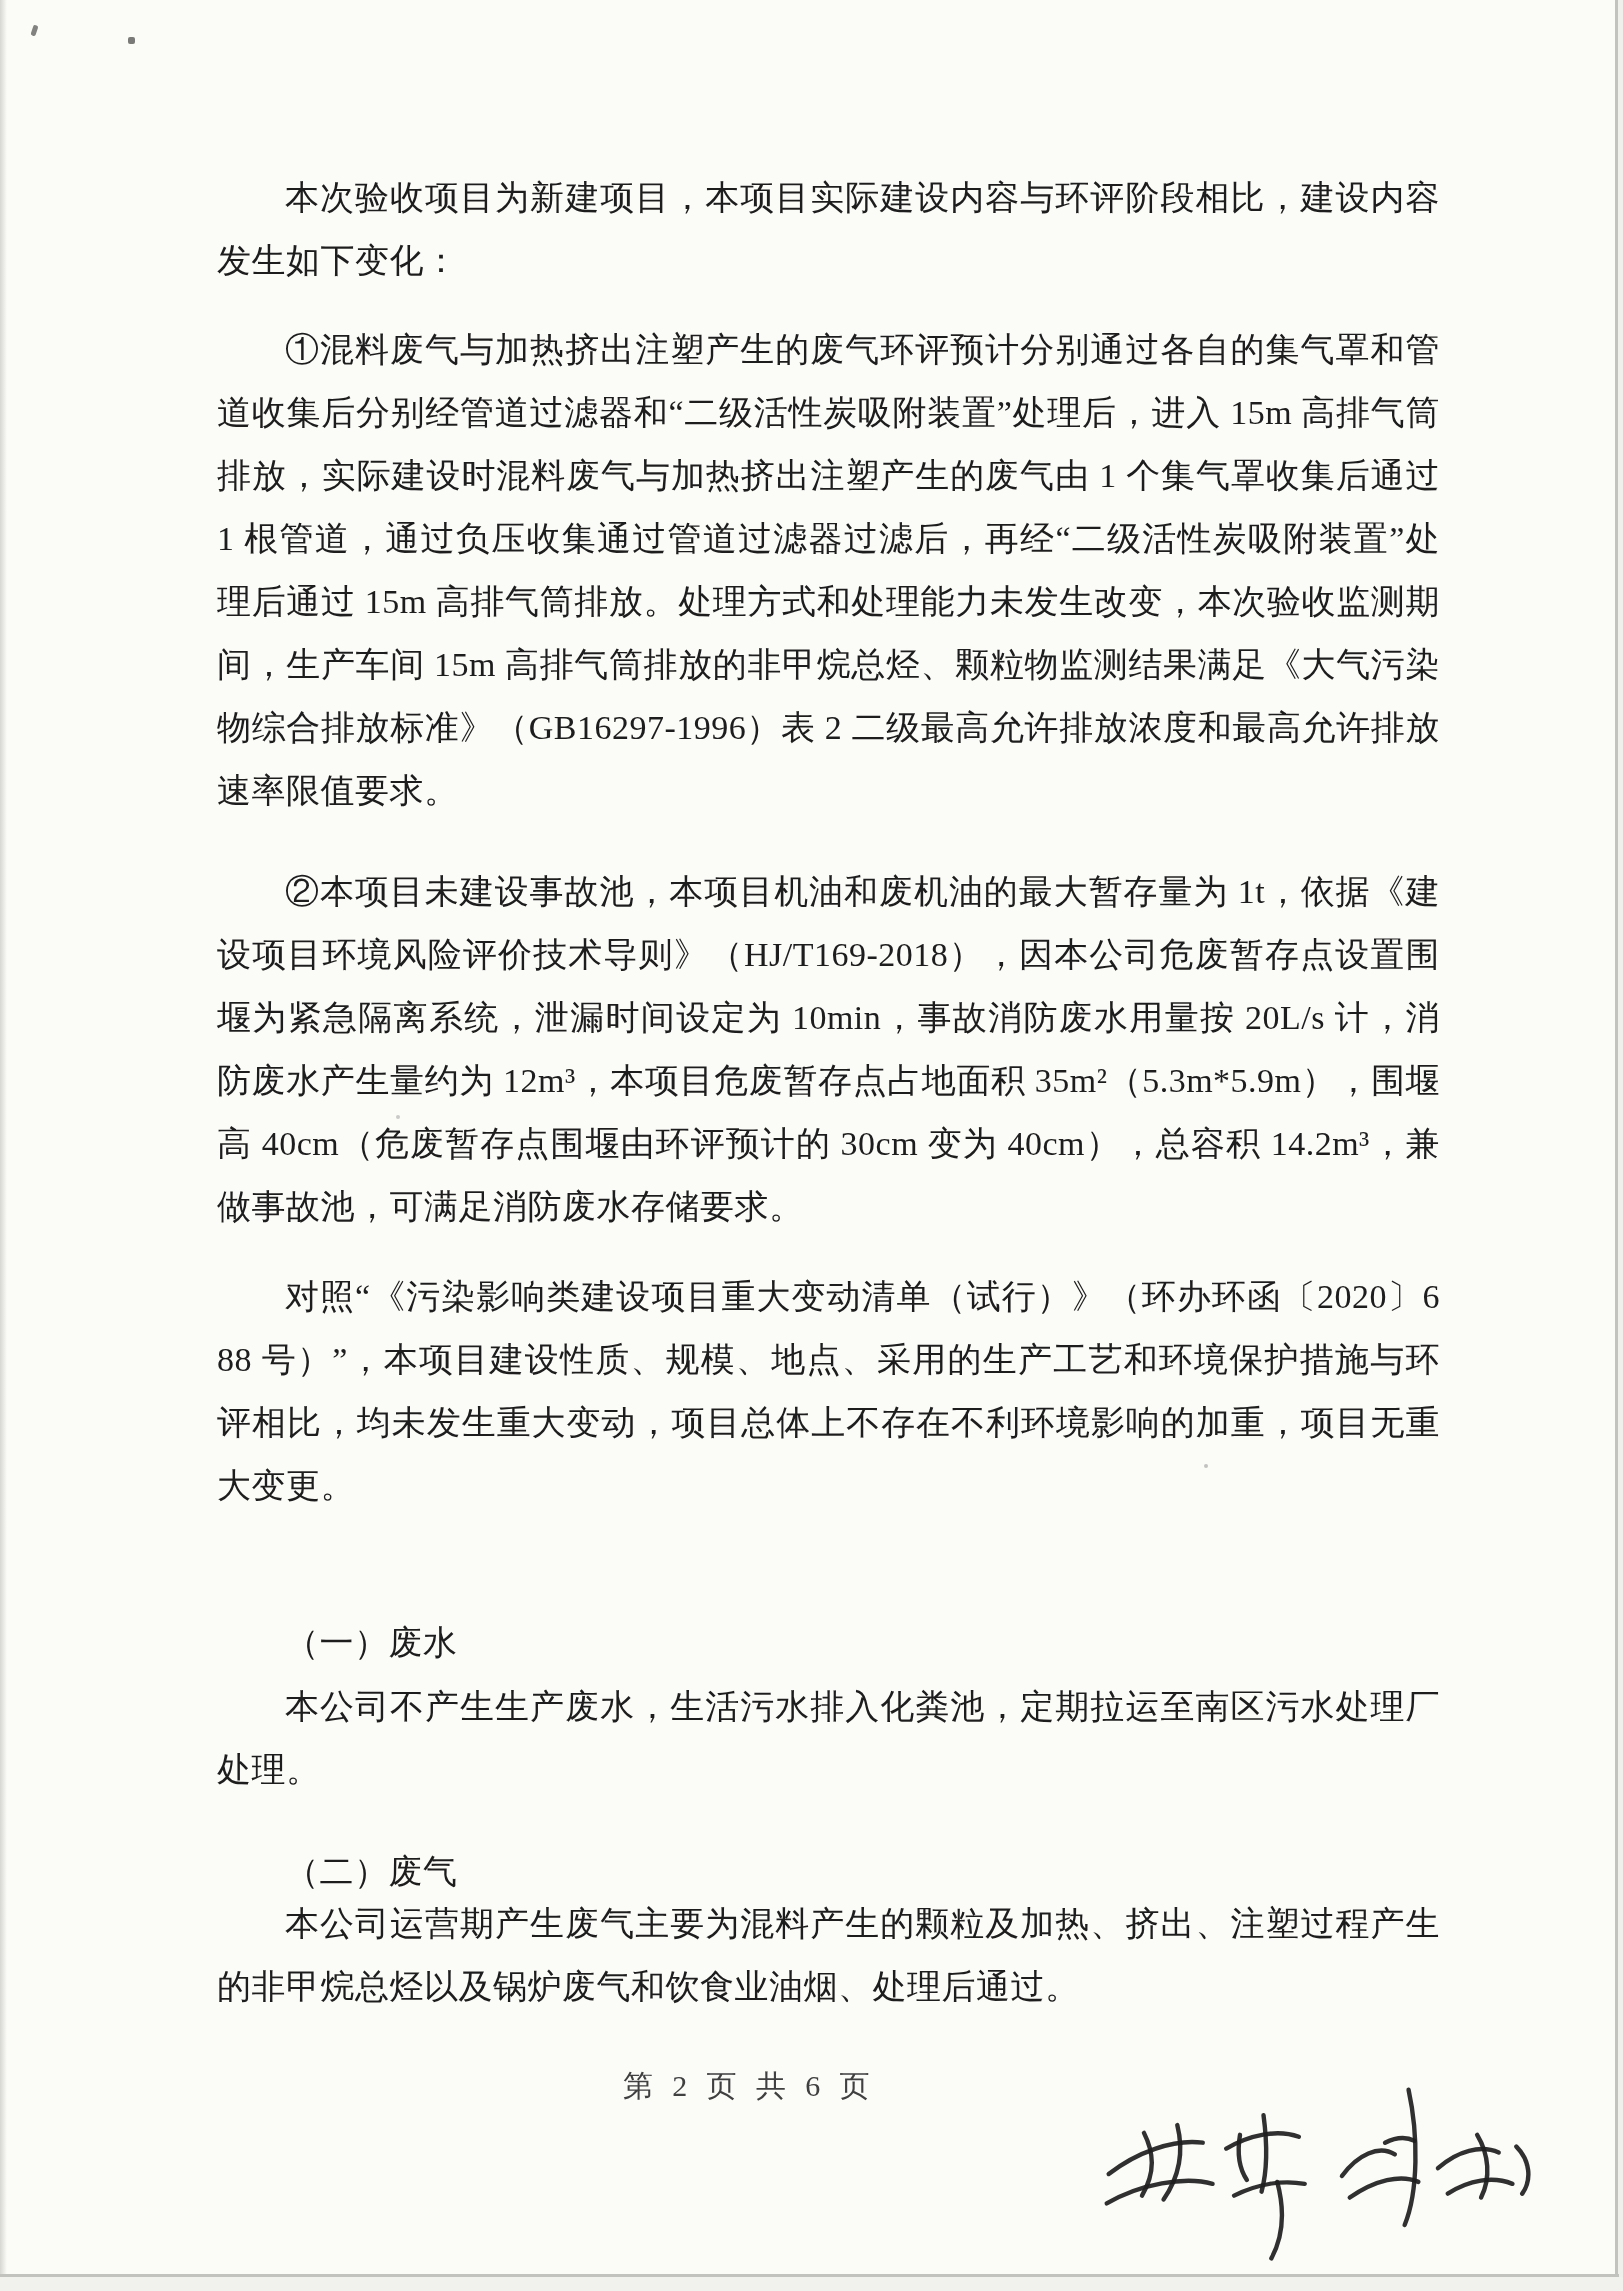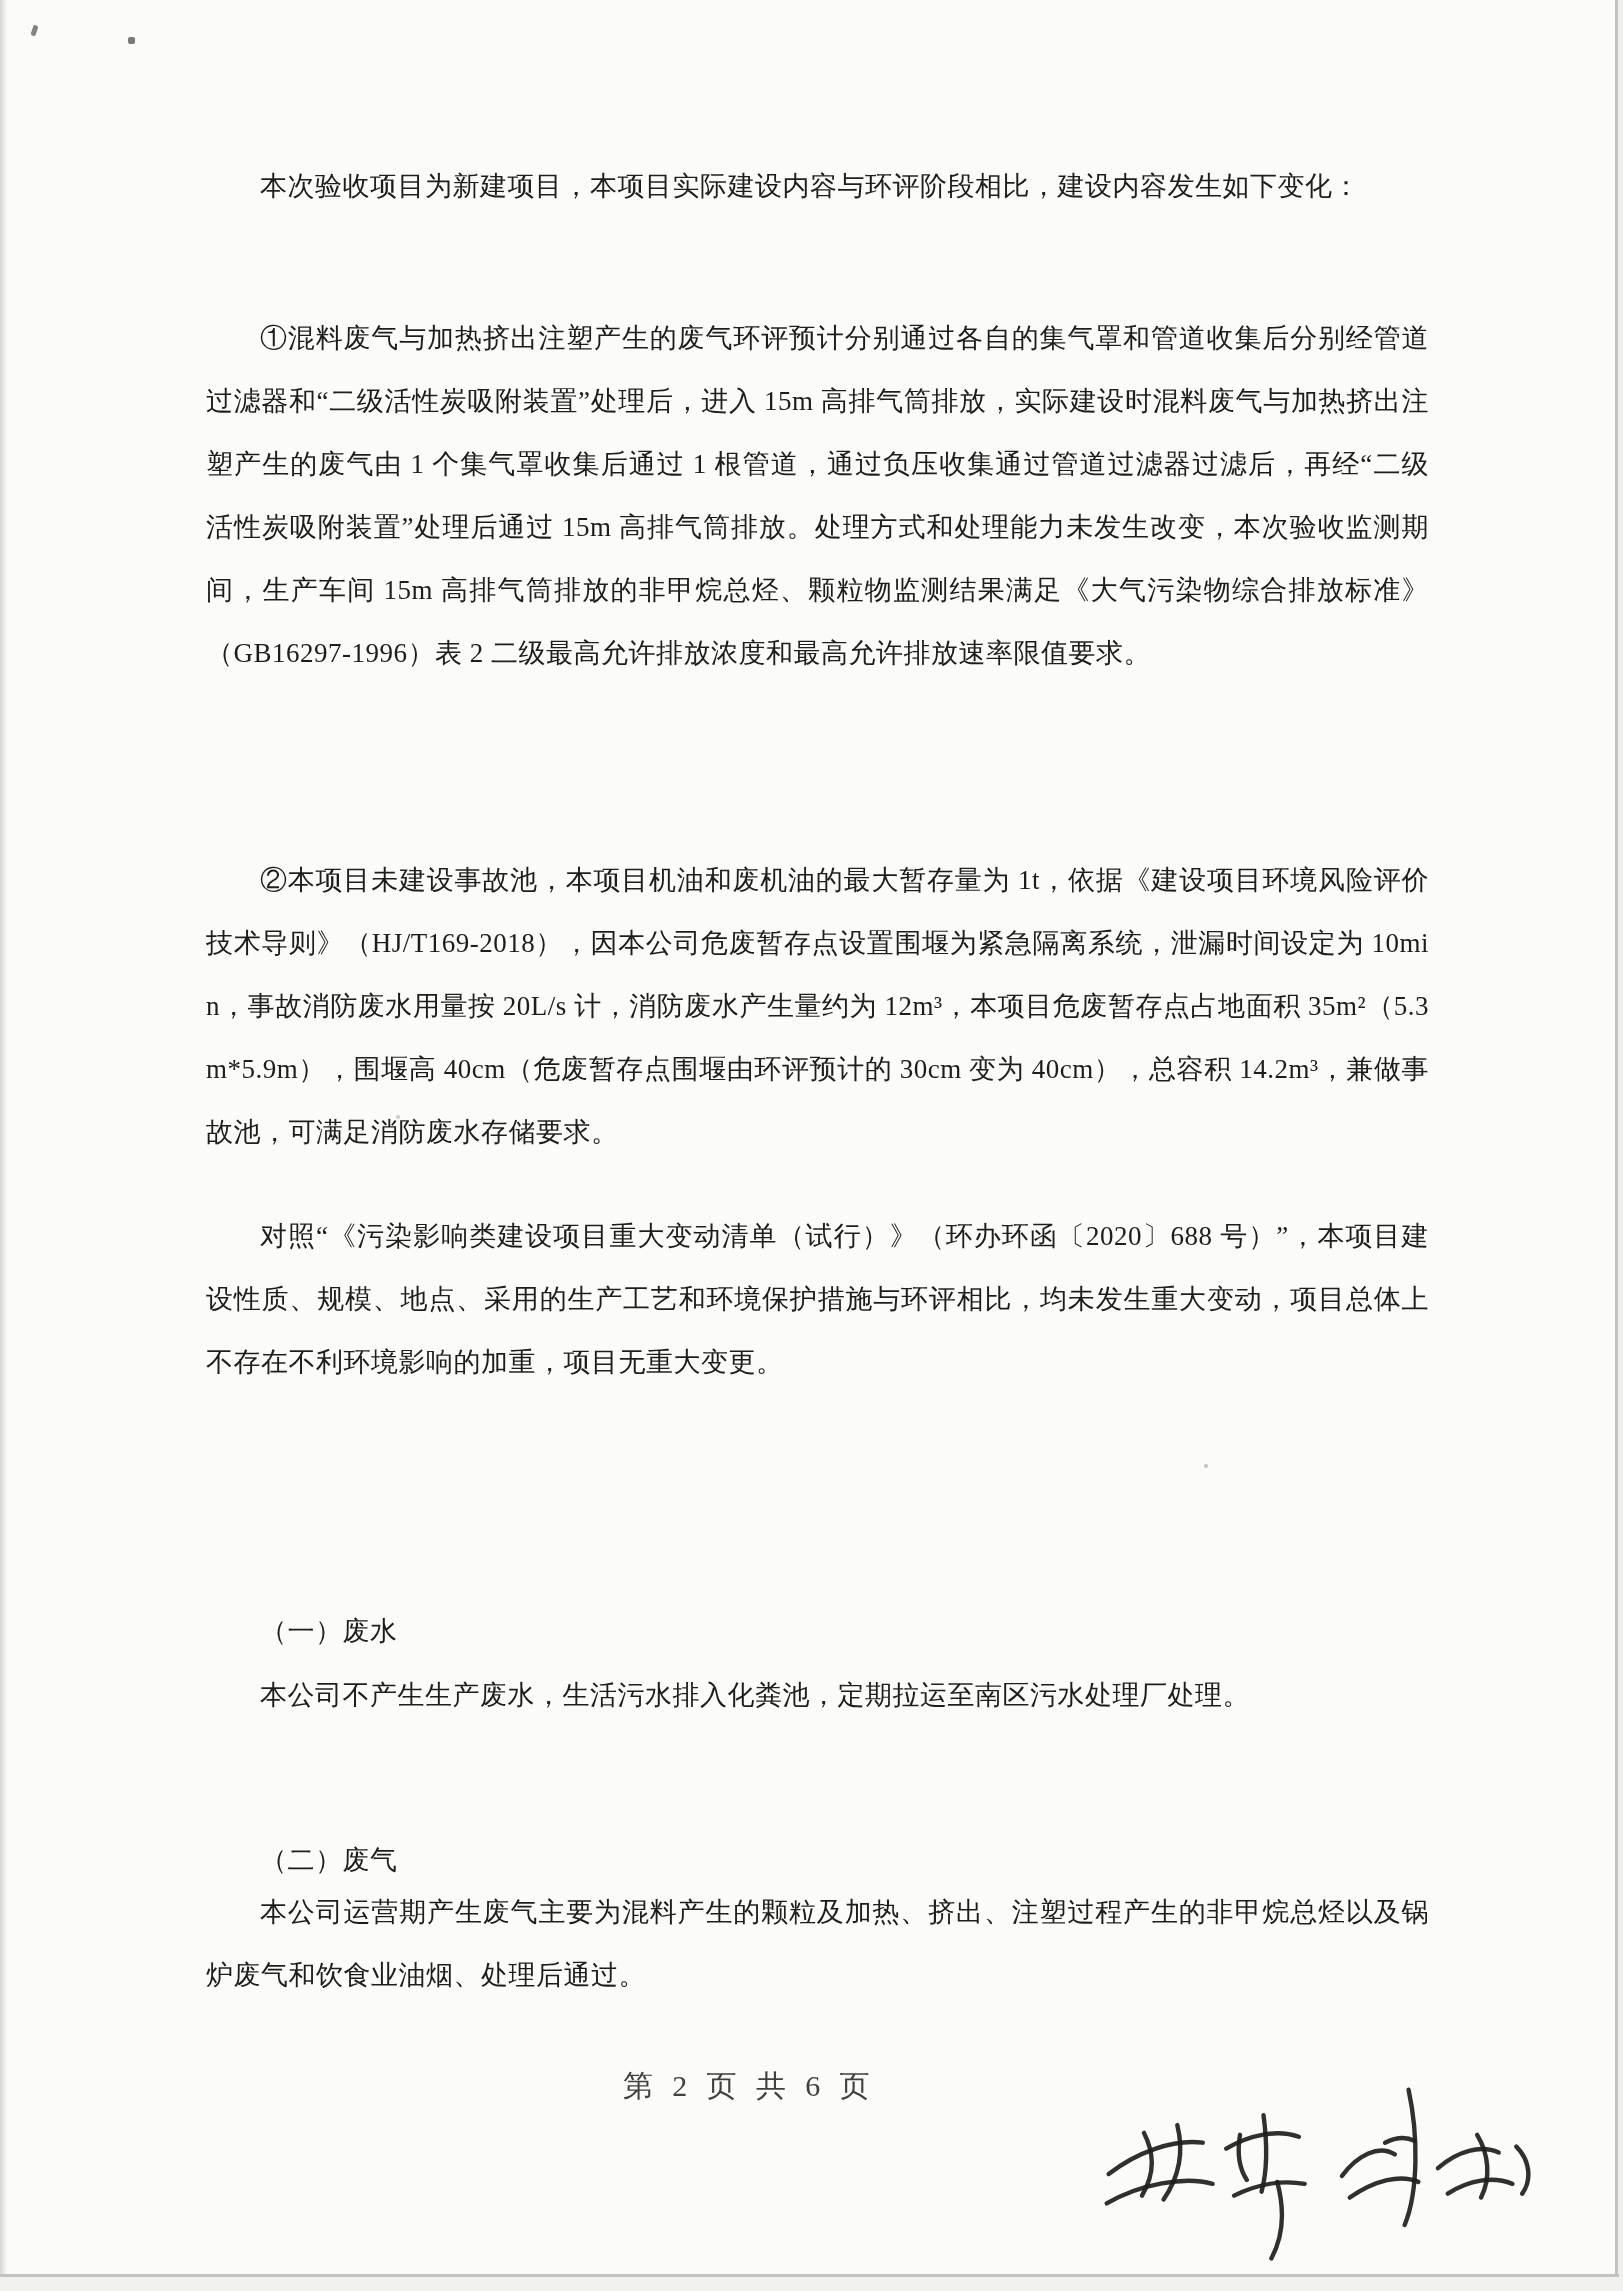--- a/index.html
+++ b/index.html
@@ -6,22 +6,22 @@
   .page{
     position:relative;
     width:1623px;height:2292px;
     background:#fbfbf8;
     font-family:"Liberation Serif","DejaVu Serif",serif;
     color:#1d1d1d;
     overflow:hidden;
   }
   .para{
     position:absolute;left:206px;width:1223px;
-    margin:0;
-    font-size:27px;line-height:63px;
+    margin:11px;
+    font-size:34px;line-height:63px;
     text-align:justify;text-justify:inter-ideograph;
     letter-spacing:0.5px;
     word-break:break-all;
   }
   .indent{text-indent:2em;}
   .bold{font-weight:bold;}
   .footer{
     position:absolute;left:623px;top:2066px;
     font-size:30px;letter-spacing:5.9px;color:#404040;
     margin:0;
@@ -45,21 +45,21 @@
 <body>
 
 <div class="page">
 
   <p class="para indent" style="top:155px">本次验收项目为新建项目，本项目实际建设内容与环评阶段相比，建设内容发生如下变化：</p>
 
   <p class="para indent" style="top:307px">①混料废气与加热挤出注塑产生的废气环评预计分别通过各自的集气罩和管道收集后分别经管道过滤器和“二级活性炭吸附装置”处理后，进入 15m 高排气筒排放，实际建设时混料废气与加热挤出注塑产生的废气由 1 个集气罩收集后通过 1 根管道，通过负压收集通过管道过滤器过滤后，再经“二级活性炭吸附装置”处理后通过 15m 高排气筒排放。处理方式和处理能力未发生改变，本次验收监测期间，生产车间 15m 高排气筒排放的非甲烷总烃、颗粒物监测结果满足《大气污染物综合排放标准》（GB16297-1996）表 2 二级最高允许排放浓度和最高允许排放速率限值要求。</p>
 
   <p class="para indent" style="top:849px">②本项目未建设事故池，本项目机油和废机油的最大暂存量为 1t，依据《建设项目环境风险评价技术导则》（HJ/T169-2018），因本公司危废暂存点设置围堰为紧急隔离系统，泄漏时间设定为 10min，事故消防废水用量按 20L/s 计，消防废水产生量约为 12m³，本项目危废暂存点占地面积 35m²（5.3m*5.9m），围堰高 40cm（危废暂存点围堰由环评预计的 30cm 变为 40cm），总容积 14.2m³，兼做事故池，可满足消防废水存储要求。</p>
 
-  <p class="para indent" style="top:1205px">对照“《污染影响类建设项目重大变动清单（试行）》（环办环函〔2020〕688 号）”，本项目建设性质、规模、地点、采用的生产工艺和环境保护措施与环评相比，均未发生重大变动，项目总体上不存在不利环境影响的加重，项目无重大变更。</p>
+  <p class="para indent" style="top:1254px">对照“《污染影响类建设项目重大变动清单（试行）》（环办环函〔2020〕688 号）”，本项目建设性质、规模、地点、采用的生产工艺和环境保护措施与环评相比，均未发生重大变动，项目总体上不存在不利环境影响的加重，项目无重大变更。</p>
 
 
   <p class="para indent" style="top:1600px">（一）废水</p>
 
   <p class="para indent" style="top:1829px">（二）废气</p>
 
   <p class="para indent" style="top:1664px">本公司不产生生产废水，生活污水排入化粪池，定期拉运至南区污水处理厂处理。</p>
 
   <p class="para indent" style="top:1881px">本公司运营期产生废气主要为混料产生的颗粒及加热、挤出、注塑过程产生的非甲烷总烃以及锅炉废气和饮食业油烟、处理后通过。</p>
 

